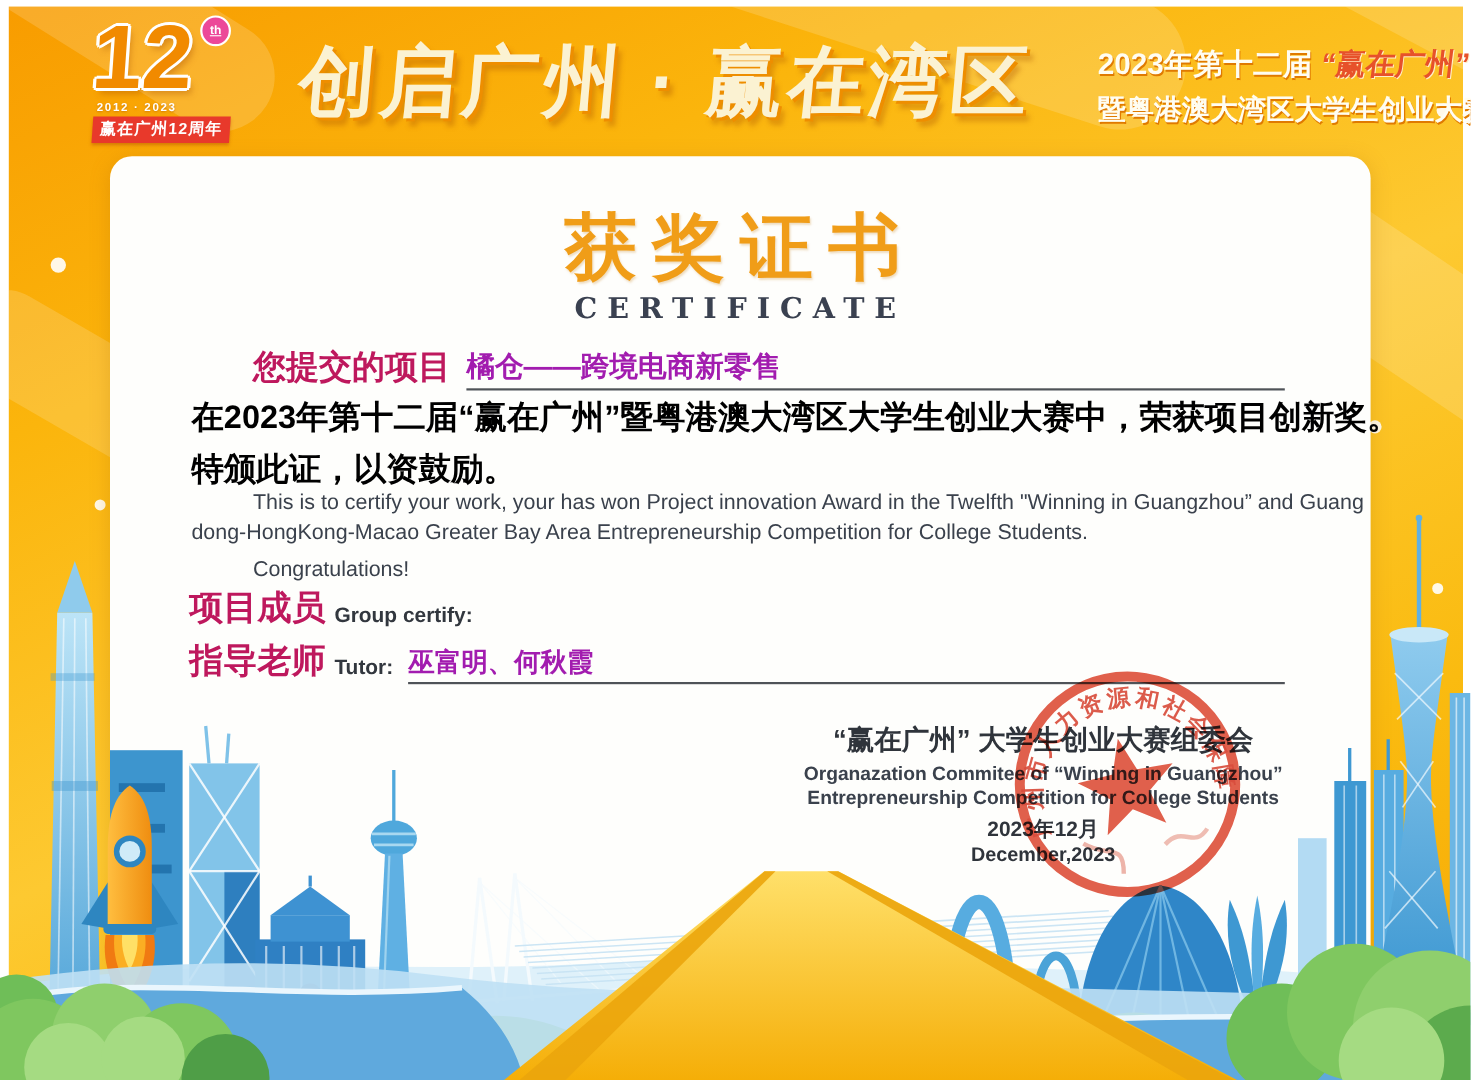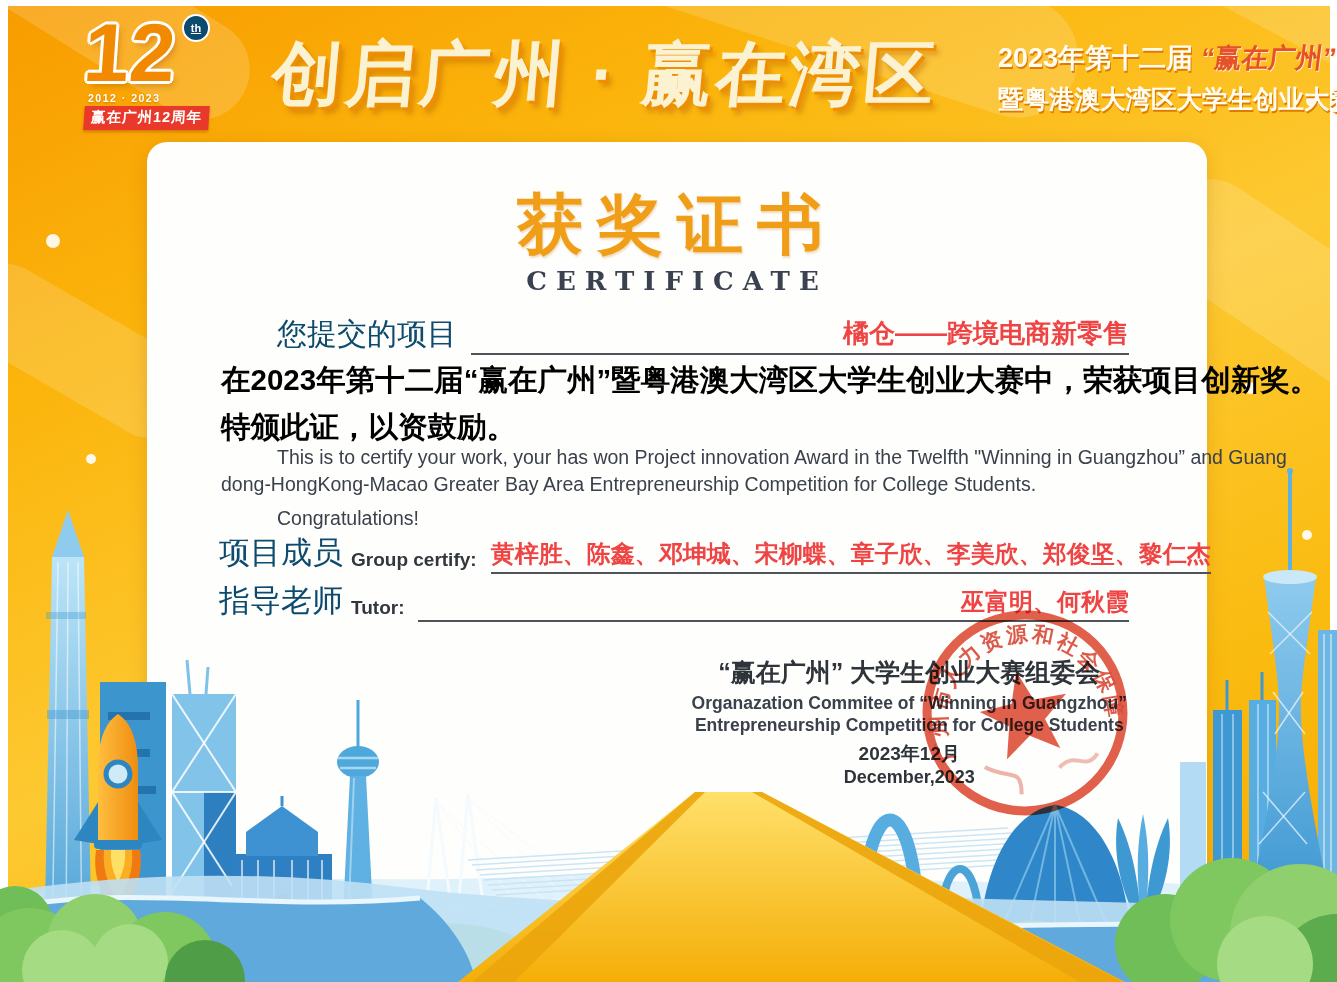--- a/index.html
+++ b/index.html
@@ -5,34 +5,34 @@
   html,body{margin:0;padding:0;background:#ffffff;}
   .screen{position:relative;width:1337px;height:982px;background:#ffffff;overflow:hidden;
           font-family:"Liberation Sans",sans-serif;}
   
   .bg-orange{position:absolute;left:8px;top:6px;right:7px;bottom:26px;
     background:linear-gradient(155deg,#F89C00 0%,#FBB50C 25%,#FDC931 52%,#FABB10 78%,#F7AA05 100%);
     overflow:hidden;}
   .streak{position:absolute;background:rgba(255,255,255,0.16);border-radius:80px;}
   .dot{position:absolute;background:#FFFFFF;border-radius:50%;opacity:.9;}
   
-  .card{position:absolute;left:100px;top:142px;width:1060px;height:810px;background:#FEFEFC;
-    border-radius:20px;box-shadow:0 4px 18px rgba(170,100,0,.25);z-index:2;margin-left:47px;}
+  .card{position:absolute;left:100px;top:142px;width:1146px;height:810px;background:#FEFEFC;
+    border-radius:20px;box-shadow:0 4px 18px rgba(170,100,0,.25);z-index:2;}
   .card-inner{position:absolute;inset:0;}
   .cert-title{position:absolute;top:38px;left:0;width:100%;text-align:center;
     font-family:"DejaVu Serif",serif;font-weight:900;font-size:66px;letter-spacing:14px;
     color:#F09D18;text-shadow:1px 2px 2px rgba(190,120,10,.25);}
   .cert-en{position:absolute;top:124px;left:0;width:100%;text-align:center;
     font-family:"DejaVu Serif",serif;font-weight:600;font-size:26px;letter-spacing:9px;color:#3A4150;}
   .row{position:absolute;display:flex;align-items:flex-end;}
-  .label-cn{font-size:30px;font-weight:400;color:#0c4a6e;white-space:nowrap;text-align:right;}
+  .label-cn{font-size:30px;font-weight:700;color:#be185d;white-space:nowrap;text-align:right;}
   .label-cn.big{font-size:31px;}
   .label-en{font-size:19px;font-weight:600;color:#32373E;white-space:nowrap;padding-bottom:3px;margin-left:8px;}
-  .fill-line{flex:1;border-bottom:2px solid #4F5358;text-align:right;font-weight:700;
-    color:#ef4444;padding-bottom:2px;margin-left:14px;white-space:nowrap;}
+  .fill-line{flex:1;border-bottom:2px solid #4F5358;text-align:left;font-weight:700;
+    color:#a21caf;padding-bottom:2px;margin-left:14px;white-space:nowrap;}
   .project-row{top:172px;left:130px;right:78px;}
   .project-row .fill-line{font-size:26px;}
   .members-row{top:390px;left:72px;right:78px;}
   .tutor-row{top:438px;left:72px;right:78px;}
   .members-row .fill-line,.tutor-row .fill-line{font-size:24px;}
   .body-cn{position:absolute;top:214px;left:74px;width:1060px;font-size:29.5px;font-weight:700;
     color:#000000;}
   .body-cn div{line-height:47px;white-space:nowrap;}
   .body-en{position:absolute;top:302px;left:74px;width:1050px;font-size:19.5px;font-weight:500;
     color:#3A414C;}
@@ -44,21 +44,21 @@
   .org-en{font-size:17.5px;font-weight:700;color:#3A414C;line-height:21.5px;white-space:nowrap;}
   .date-cn{font-size:19px;font-weight:800;margin-top:5px;}
   .date-en{font-size:18px;font-weight:700;}
   
   .logo{position:absolute;left:84px;top:14px;width:150px;z-index:3;text-align:left;}
   .logo-num{position:relative;font-size:82px;line-height:78px;font-weight:900;color:#F18A00;
     text-shadow:-3px 0 0 #fff,3px 0 0 #fff,0 -3px 0 #fff,0 3px 0 #fff,-2px -2px 0 #fff,
       2px 2px 0 #fff,-2px 2px 0 #fff,2px -2px 0 #fff,4px 5px 6px rgba(160,70,0,.35);
     display:inline-block;transform:skewX(-4deg);}
   .logo-th{position:absolute;left:98px;top:0px;width:24px;height:24px;border-radius:50%;
-    background:#0c4a6e;border:2px solid #fff;color:#fff;font-size:11px;font-weight:800;
+    background:#ec4899;border:2px solid #fff;color:#fff;font-size:11px;font-weight:800;
     display:flex;align-items:center;justify-content:center;z-index:4;text-decoration:underline;}
   .logo-years{font-size:10.5px;color:#FFF;letter-spacing:1.5px;margin:0 0 2px 4px;
     text-shadow:0 1px 2px rgba(180,90,0,.6);font-weight:700;}
   .logo-badge{display:inline-block;background:#E8392B;color:#fff;font-size:14.5px;font-weight:800;
     padding:2px 7px 3px;letter-spacing:1px;transform:skewX(-4deg);
     box-shadow:0 2px 3px rgba(150,40,0,.35);white-space:nowrap;}
   .main-title{position:absolute;left:200px;top:28px;width:810px;text-align:center;z-index:3;
     font-size:70px;font-weight:900;letter-spacing:4px;color:#FBF2D2;white-space:nowrap;
     transform:skewX(-5deg);
     text-shadow:3px 3px 0 #EE8E00,6px 7px 5px rgba(170,80,0,.35);}
@@ -124,21 +124,20 @@
 
       <div class="body-en">
         <div class="indent">This is to certify your work, your has won Project innovation Award in the Twelfth "Winning in Guangzhou”  and Guang</div>
         <div>dong-HongKong-Macao Greater Bay Area Entrepreneurship Competition for College Students.</div>
         <div class="indent congrats">Congratulations!</div>
       </div>
 
       <div class="row members-row">
         <span class="label-cn big">项目成员</span>
         <span class="label-en">Group certify:</span>
-        <span class="fill-line"><span>黄梓胜、陈鑫、邓坤城、宋柳蝶、章子欣、李美欣、郑俊坚、黎仁杰</span></span>
       </div>
 
       <div class="row tutor-row">
         <span class="label-cn big">指导老师</span>
         <span class="label-en">Tutor:</span>
         <span class="fill-line"><span>巫富明、何秋霞</span></span>
       </div>
 
       <div class="org-block">
         <div class="org-cn">“赢在广州” 大学生创业大赛组委会</div>

